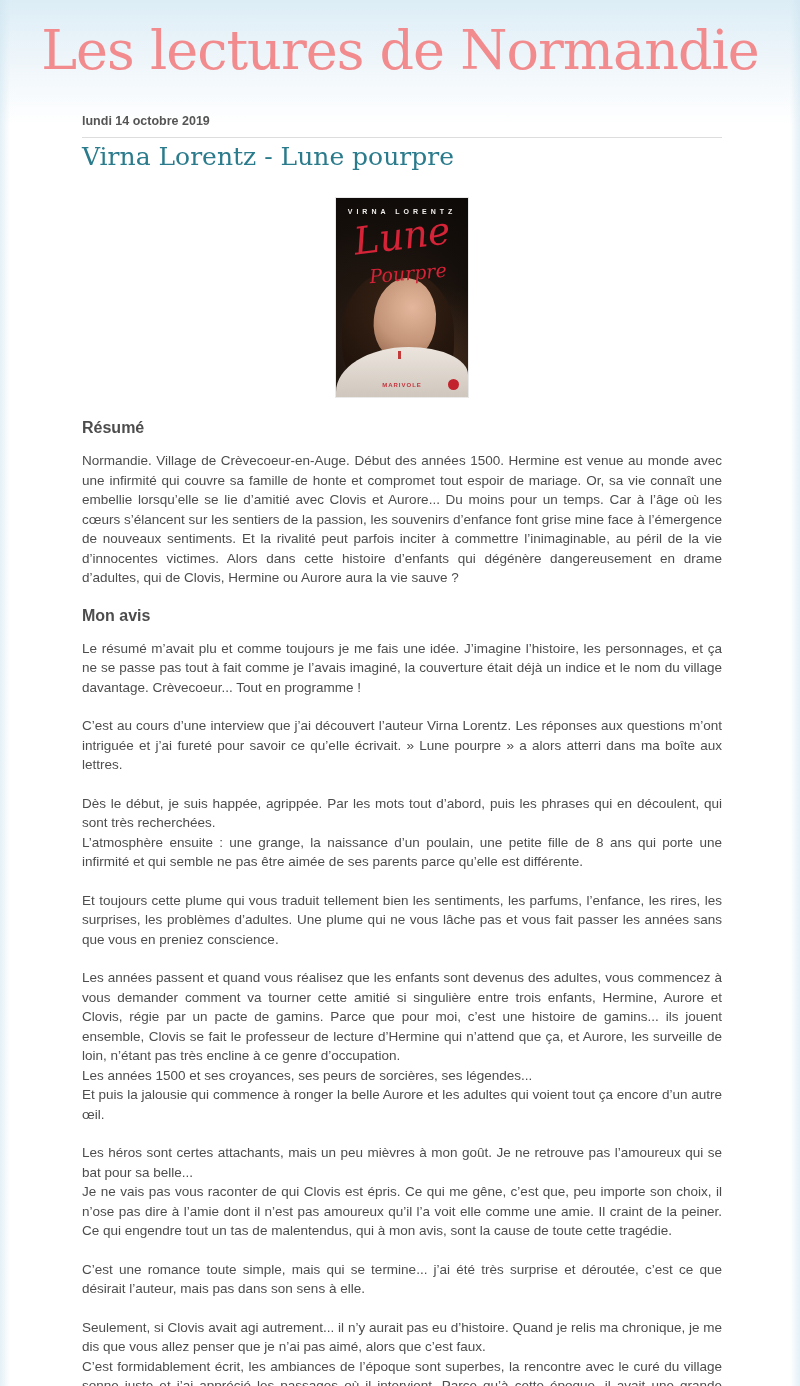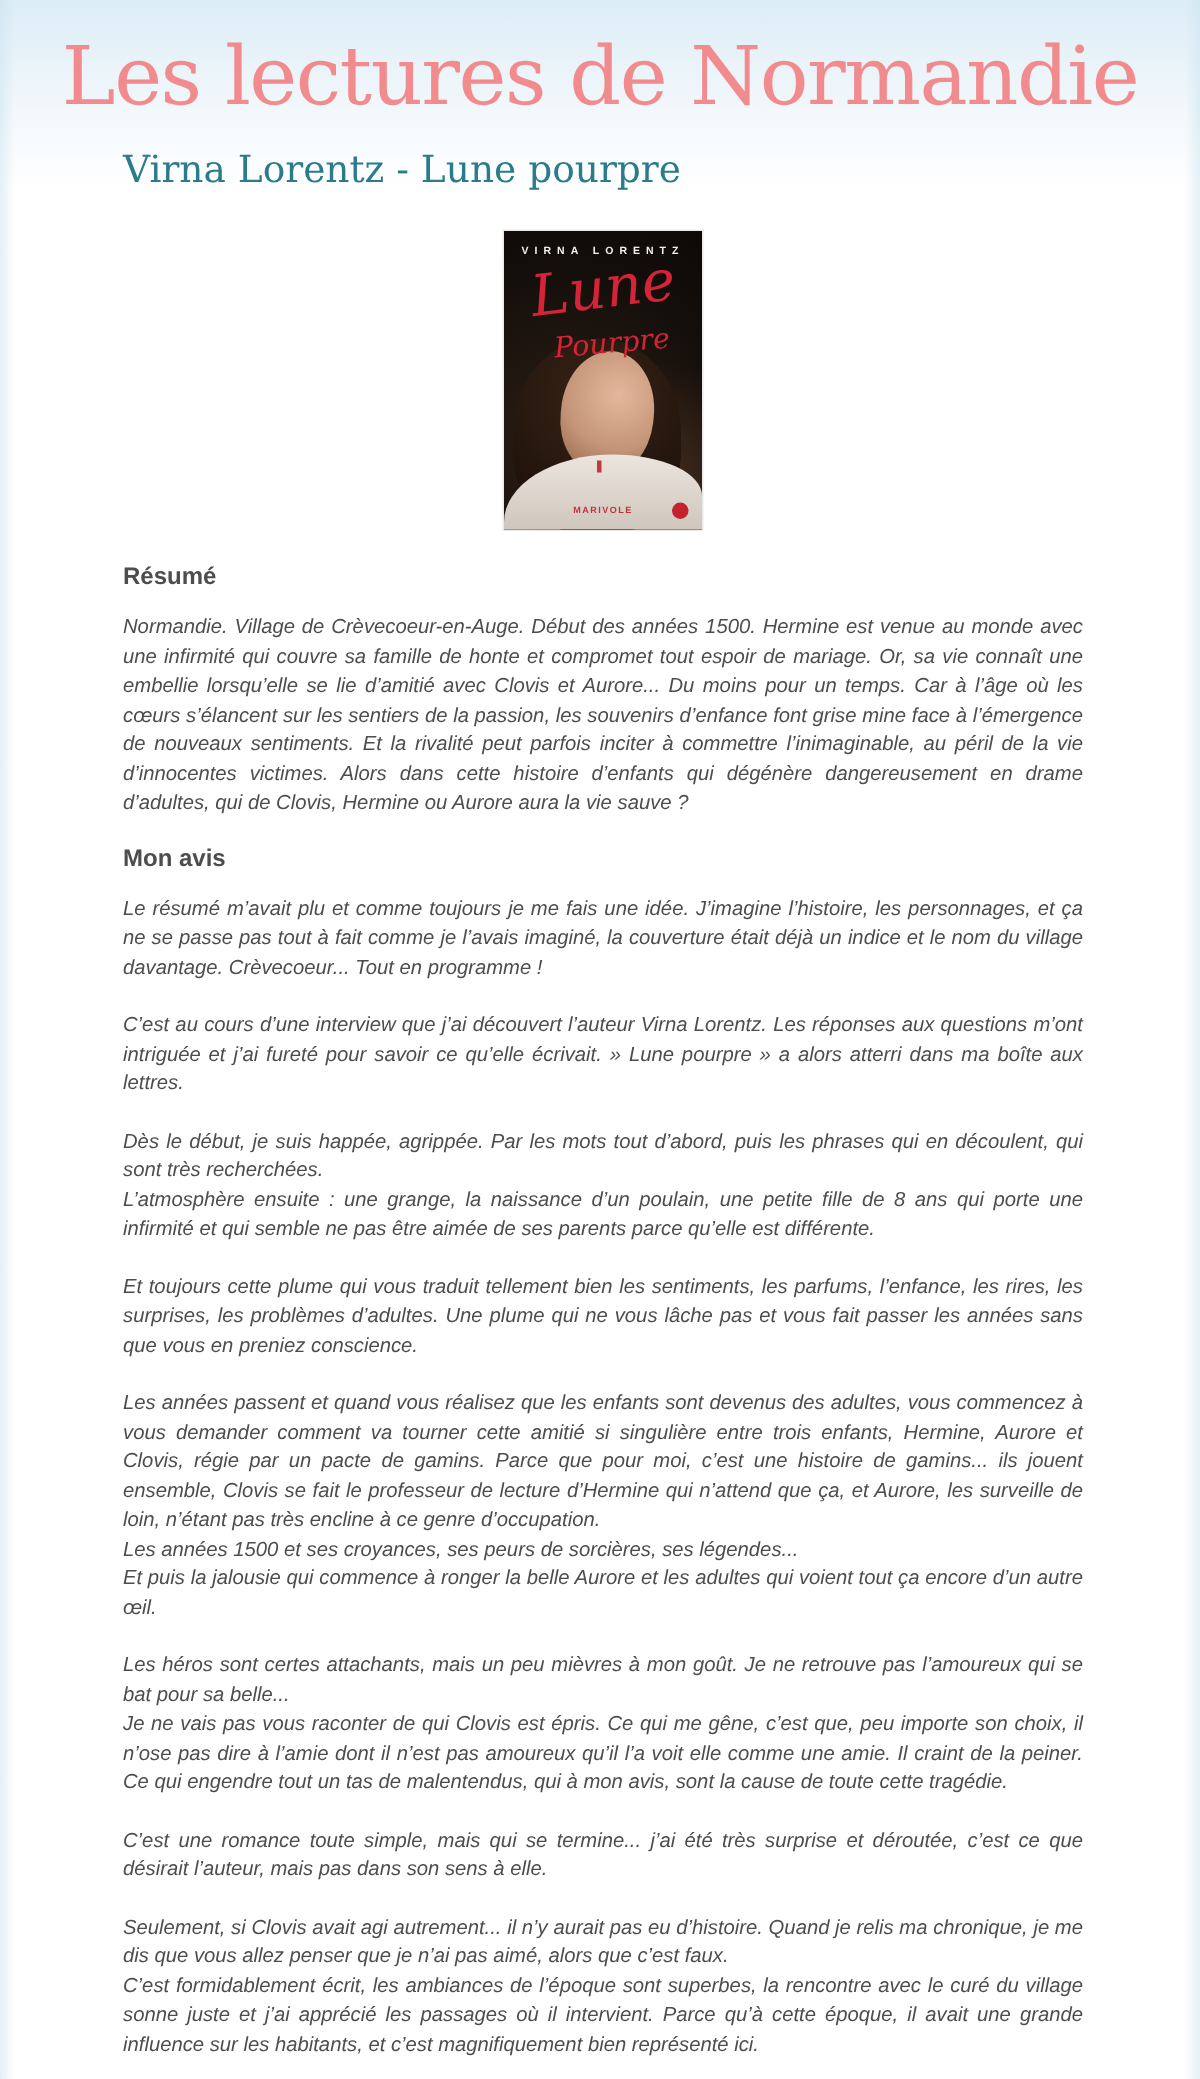--- a/index.html
+++ b/index.html
@@ -35,21 +35,21 @@
   .date-header {
     margin-top: 32px;
     padding-bottom: 9px;
     font-size: 12.5px;
     font-weight: bold;
     color: #555555;
     border-bottom: 1px solid #dddddd;
   }
   .post-title {
     display: block;
-    margin-top: 16px;
+    margin-top: 4px;
     font-family: "DejaVu Serif", "Liberation Serif", serif;
     font-weight: 400;
     font-size: 25px;
     color: #2a7b8c;
     text-decoration: none;
     cursor: pointer;
   }
   .cover-wrap { margin-top: 27px; text-align: center; }
   .cover {
     position: relative;
@@ -139,34 +139,34 @@
     color: #4d4d4d;
     margin: 0 0 14px 0;
   }
   .para {
     font-size: 13.5px;
     line-height: 19.5px;
     color: #4d4d4d;
     text-align: justify;
     white-space: pre-line;
     margin: 0 0 19px 0;
-    font-style: italic;
   }
 </style>
 </head>
 <body>
 
 <div class="page">
 
   <div class="header">
     <a class="blog-title">Les lectures de Normandie</a>
   </div>
 
   <div class="content">
 
+    <div class="date-header">lundi 14 octobre 2019</div>
 
     <a class="post-title">Virna Lorentz - Lune pourpre</a>
 
     <div class="cover-wrap">
       <span class="cover">
         <span class="cover-author">VIRNA LORENTZ</span>
         <span class="cover-hair"></span>
         <span class="cover-face"></span>
         <span class="cover-blouse"></span>
         <span class="cover-necklace"></span>

